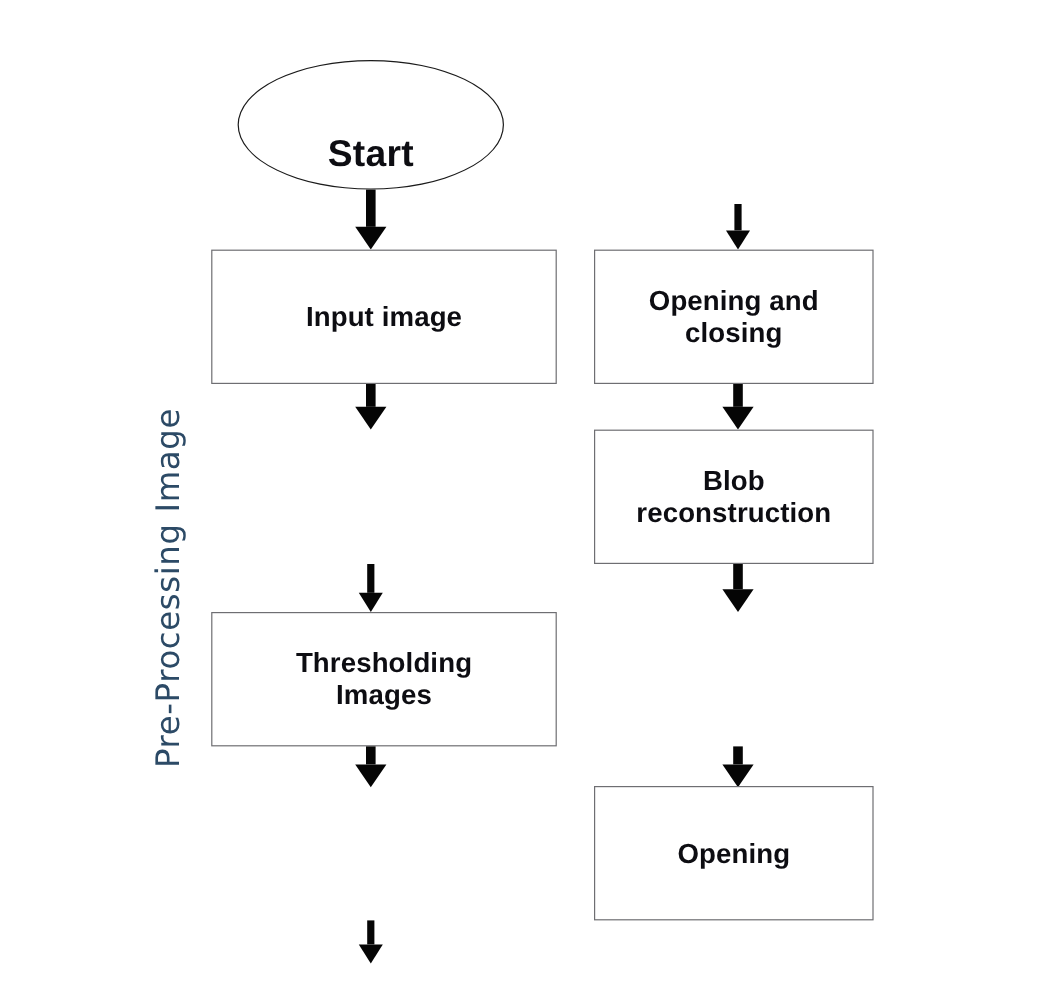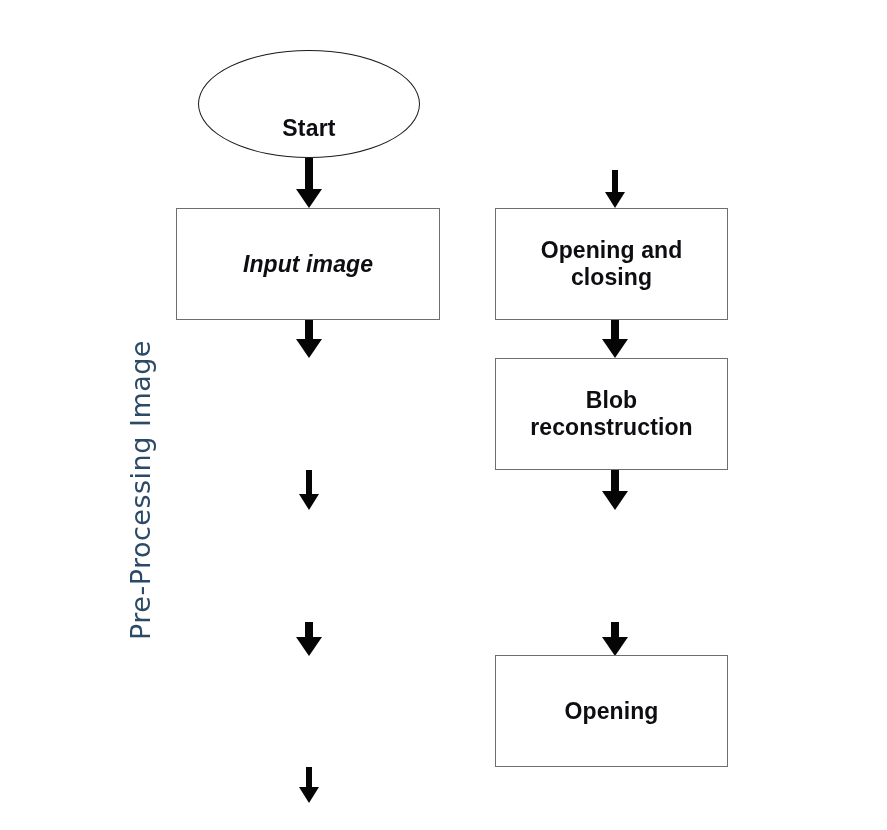--- a/index.html
+++ b/index.html
@@ -28,21 +28,21 @@
     height: 108px;
     border: 1.6px solid #1b1b1b;
     border-radius: 50%;
     background: #ffffff;
     box-sizing: border-box;
     display: flex;
     align-items: center;
     justify-content: center;
   }
   .start-label {
-    font-size: 23px;
+    font-size: 31px;
     font-weight: bold;
     color: #0d0d12;
     letter-spacing: 0.2px;
     margin-top: 48px;
   }
 
   
   .proc-box {
     position: absolute;
     border: 1.7px solid #6e6e72;
@@ -57,21 +57,21 @@
     font-size: 23px;
     font-weight: bold;
     color: #0d0d12;
     line-height: 1.16;
     letter-spacing: 0.1px;
     padding: 0 6px;
     white-space: pre-line;
   }
 
   
-  .col-left  { left: 176px; width: 264px; font-style: italic; }
+  .col-left  { left: 176px; width: 288px; }
   
   .col-right { left: 483px; width: 233px; margin-left: 12px; }
 
   .row-1 { top: 208px; height: 112px; }
   .row-2 { top: 358px; height: 112px; }
   .row-3 { top: 510px; height: 112px; }
   .row-4 { top: 655px; height: 112px; }
 
   
   .arrow {
@@ -139,20 +139,24 @@
     <div class="shaft" style="height:19px;"></div>
     <div class="head" style="top:19px;"></div>
   </div>
 
 
   <div class="arrow thin" style="left:299px; top:470px; height:40px;">
     <div class="shaft" style="height:24px;"></div>
     <div class="head" style="top:24px;"></div>
   </div>
 
+  <div class="proc-box col-left row-3">
+    <span class="box-label">Thresholding
+Images</span>
+  </div>
 
   <div class="arrow" style="left:296px; top:622px; height:33px;">
     <div class="shaft" style="height:15px;"></div>
     <div class="head" style="top:15px;"></div>
   </div>
 
 
   <div class="arrow thin" style="left:299px; top:767px; height:36px;">
     <div class="shaft" style="height:20px;"></div>
     <div class="head" style="top:20px;"></div>

